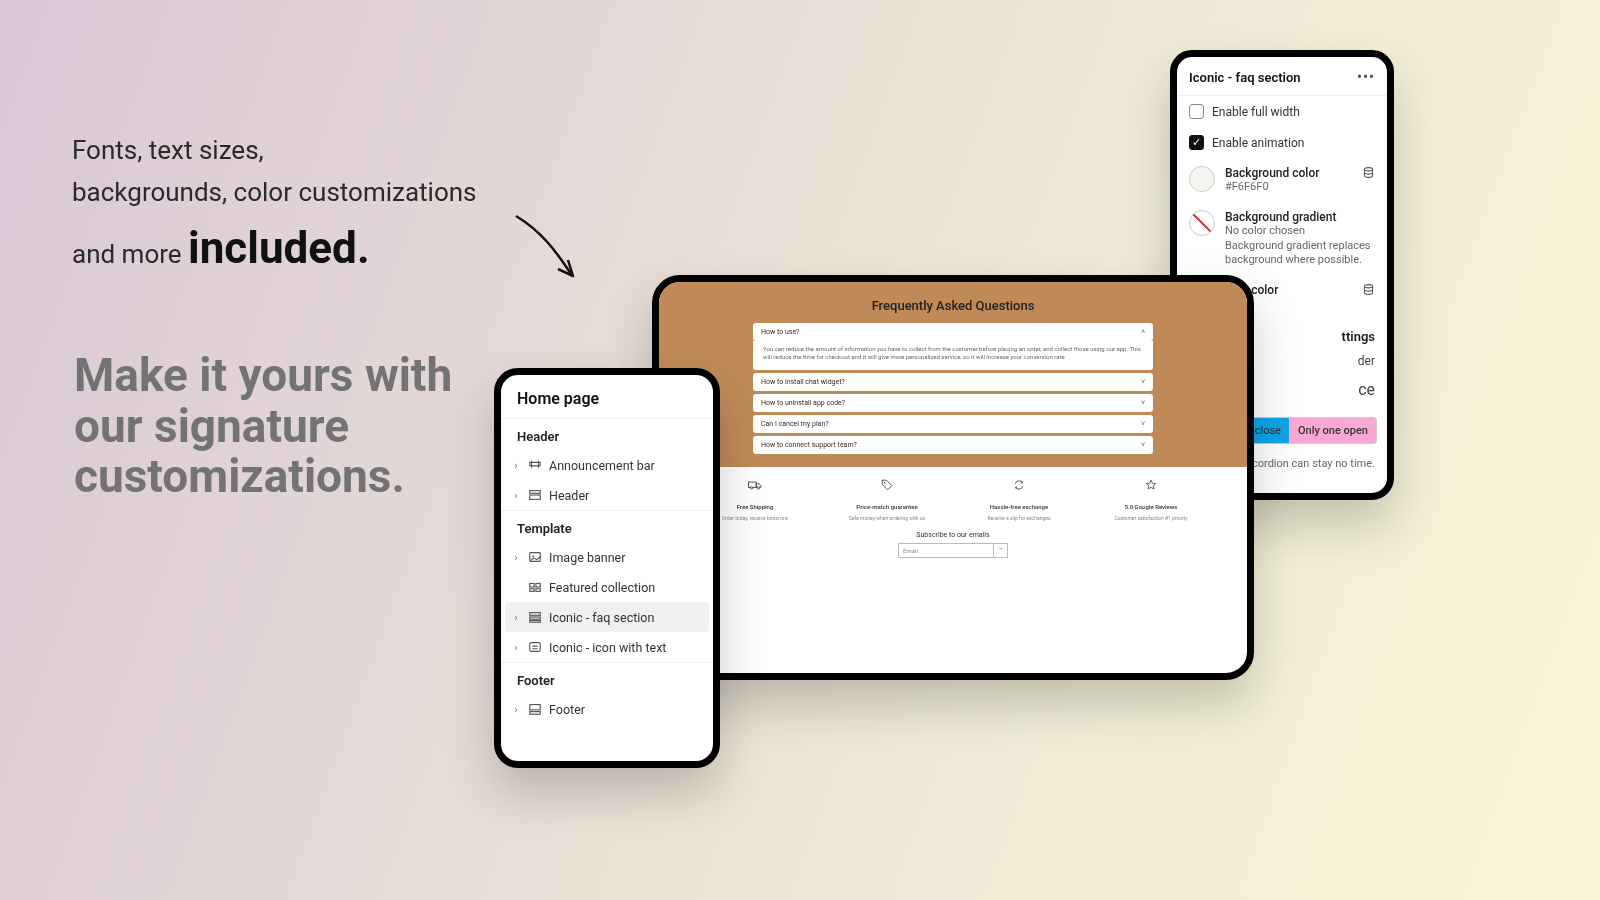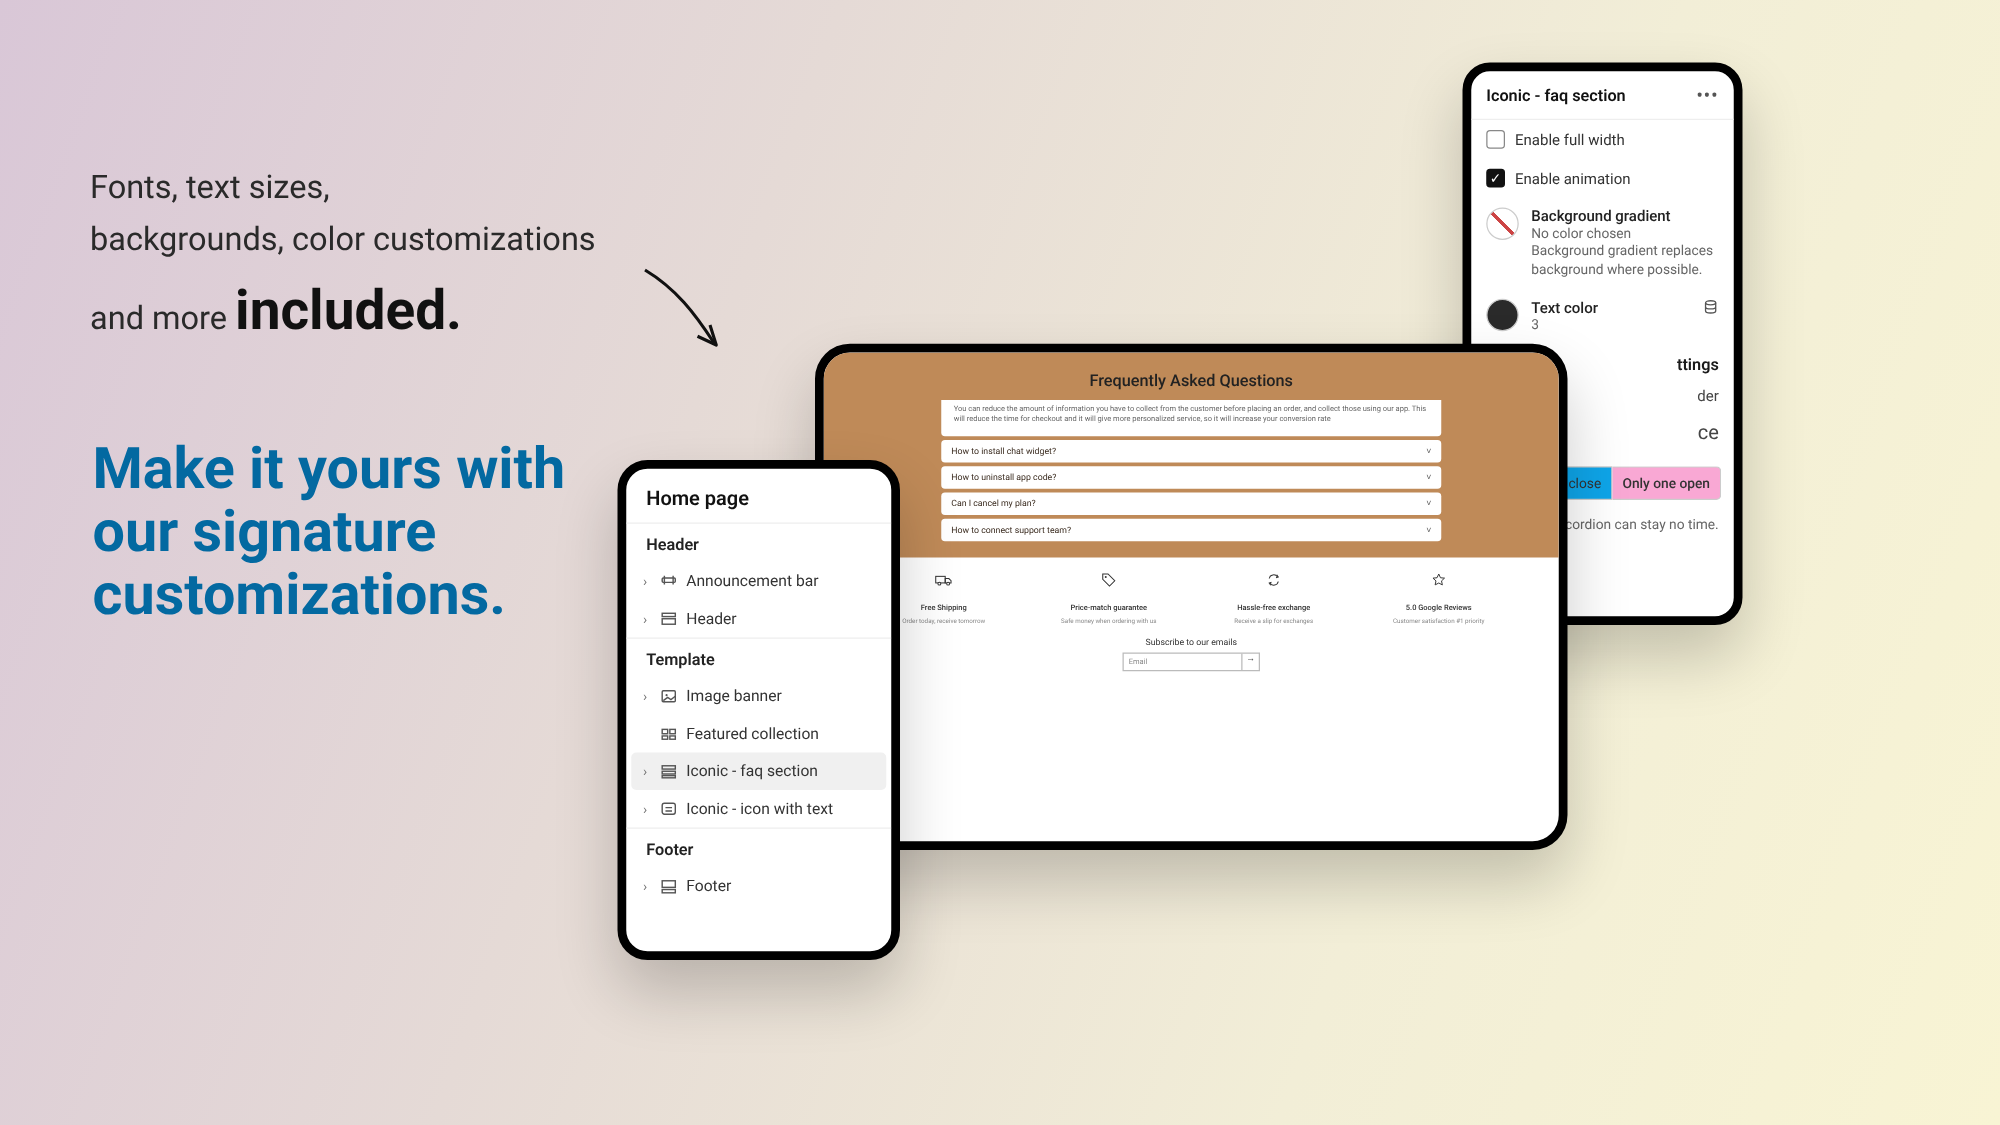--- a/index.html
+++ b/index.html
@@ -28,21 +28,21 @@
     font-weight: 700;
     color: #111;
   }
   .copy-bottom {
     position: absolute;
     left: 74px;
     top: 350px;
     font-size: 46px;
     font-weight: 700;
     line-height: 1.1;
-    color: #0369a1;
+    color: #737373;
     max-width: 430px;
   }
 
   
   .arrow {
     position: absolute;
     left: 506px;
     top: 206px;
   }
 
@@ -248,20 +248,33 @@
   </div>
   <div class="chk-row">
     <span class="chk"></span>
     <span>Enable full width</span>
   </div>
   <div class="chk-row">
     <span class="chk checked">✓</span>
     <span>Enable animation</span>
   </div>
   <div class="color-row">
+    <span class="swatch" style="background:#F6F6F0"></span>
+    <span class="cr-text">
+      <span class="lbl">Background color</span>
+      <span class="sub">#F6F6F0</span>
+    </span>
+    <span class="db-icon">
+      <svg width="13" height="13" viewBox="0 0 16 16">
+          <ellipse cx="8" cy="4" rx="5" ry="2" fill="none" stroke="#555" stroke-width="1.3"></ellipse>
+          <path d="M3 4v4c0 1.1 2.2 2 5 2s5-.9 5-2V4M3 8v4c0 1.1 2.2 2 5 2s5-.9 5-2V8" fill="none" stroke="#555" stroke-width="1.3"></path>
+        </svg>
+    </span>
+  </div>
+  <div class="color-row">
     <span class="swatch none"></span>
     <span class="cr-text">
       <span class="lbl">Background gradient</span>
       <span class="sub">No color chosen</span>
       <span class="sub">Background gradient replaces background where possible.</span>
     </span>
   </div>
   <div class="color-row">
     <span class="swatch" style="background:#2a2a2a"></span>
     <span class="cr-text">
@@ -282,20 +295,24 @@
     <span class="seg">close</span>
     <span class="seg sel">Only one open</span>
   </div>
   <div class="hint" style="text-align:right;">ny accordion can stay no time.</div>
 </div>
 
 <div id="device-faq" class="device">
   <div class="faq-band">
     <div class="faq-title">Frequently Asked Questions</div>
     <div class="faq-list">
+      <div class="faq-item">
+        <span>How to use?</span>
+        <span class="chev">˄</span>
+      </div>
       <div class="faq-answer">You can reduce the amount of information you have to collect from the customer before placing an order, and collect those using our app. This will reduce the time for checkout and it will give more personalized service, so it will increase your conversion rate</div>
       <div class="faq-item">
         <span>How to install chat widget?</span>
         <span class="chev">˅</span>
       </div>
       <div class="faq-item">
         <span>How to uninstall app code?</span>
         <span class="chev">˅</span>
       </div>
       <div class="faq-item">

